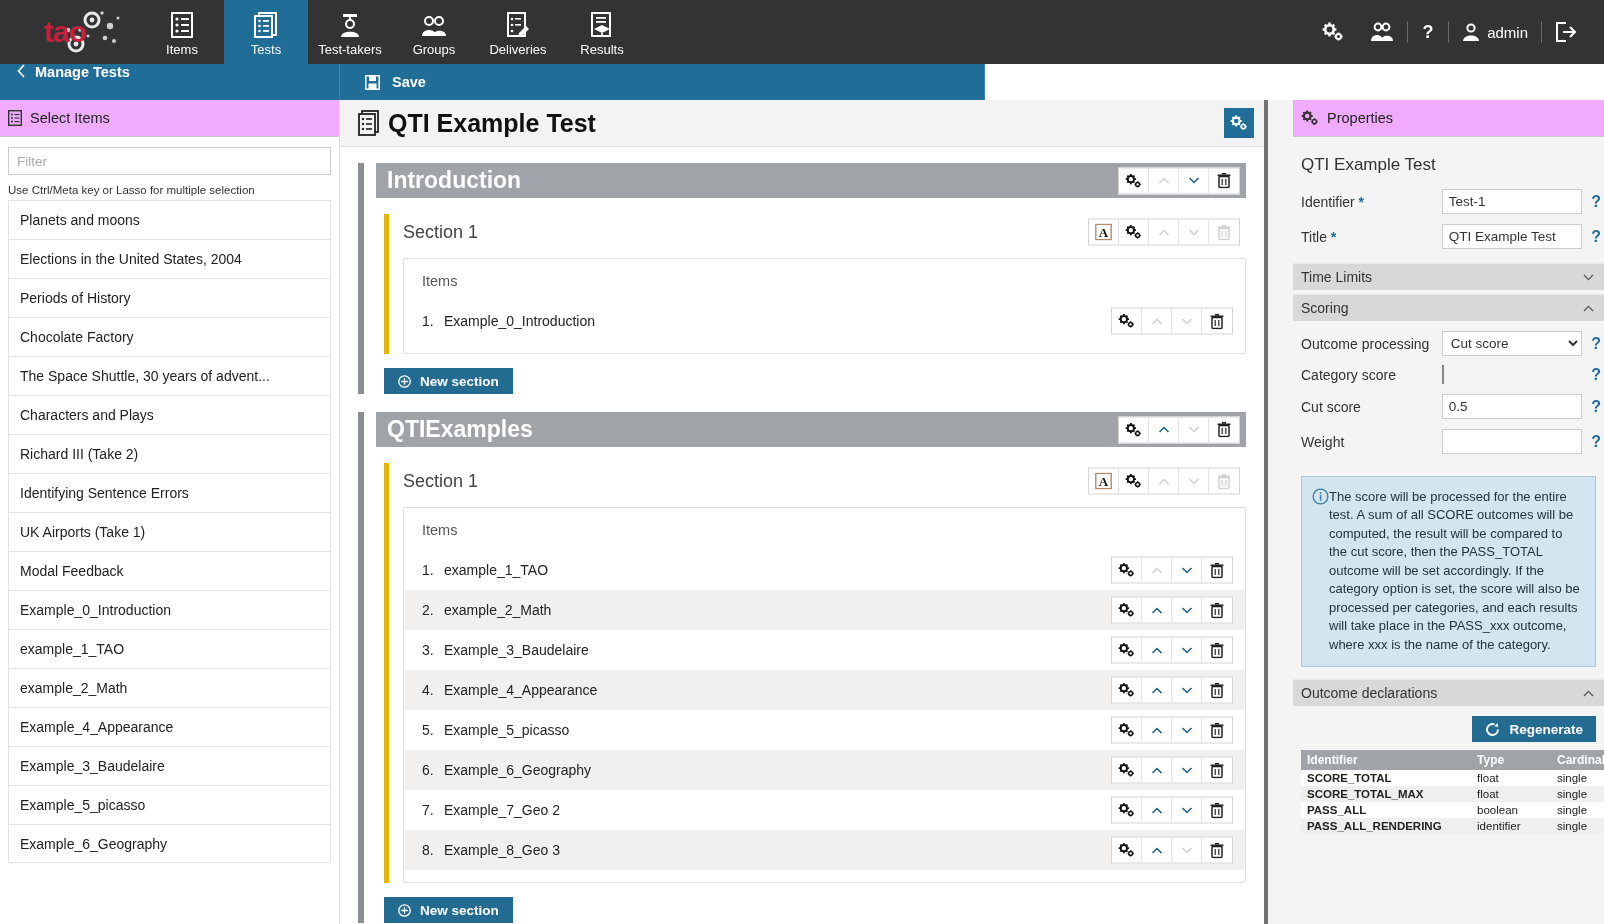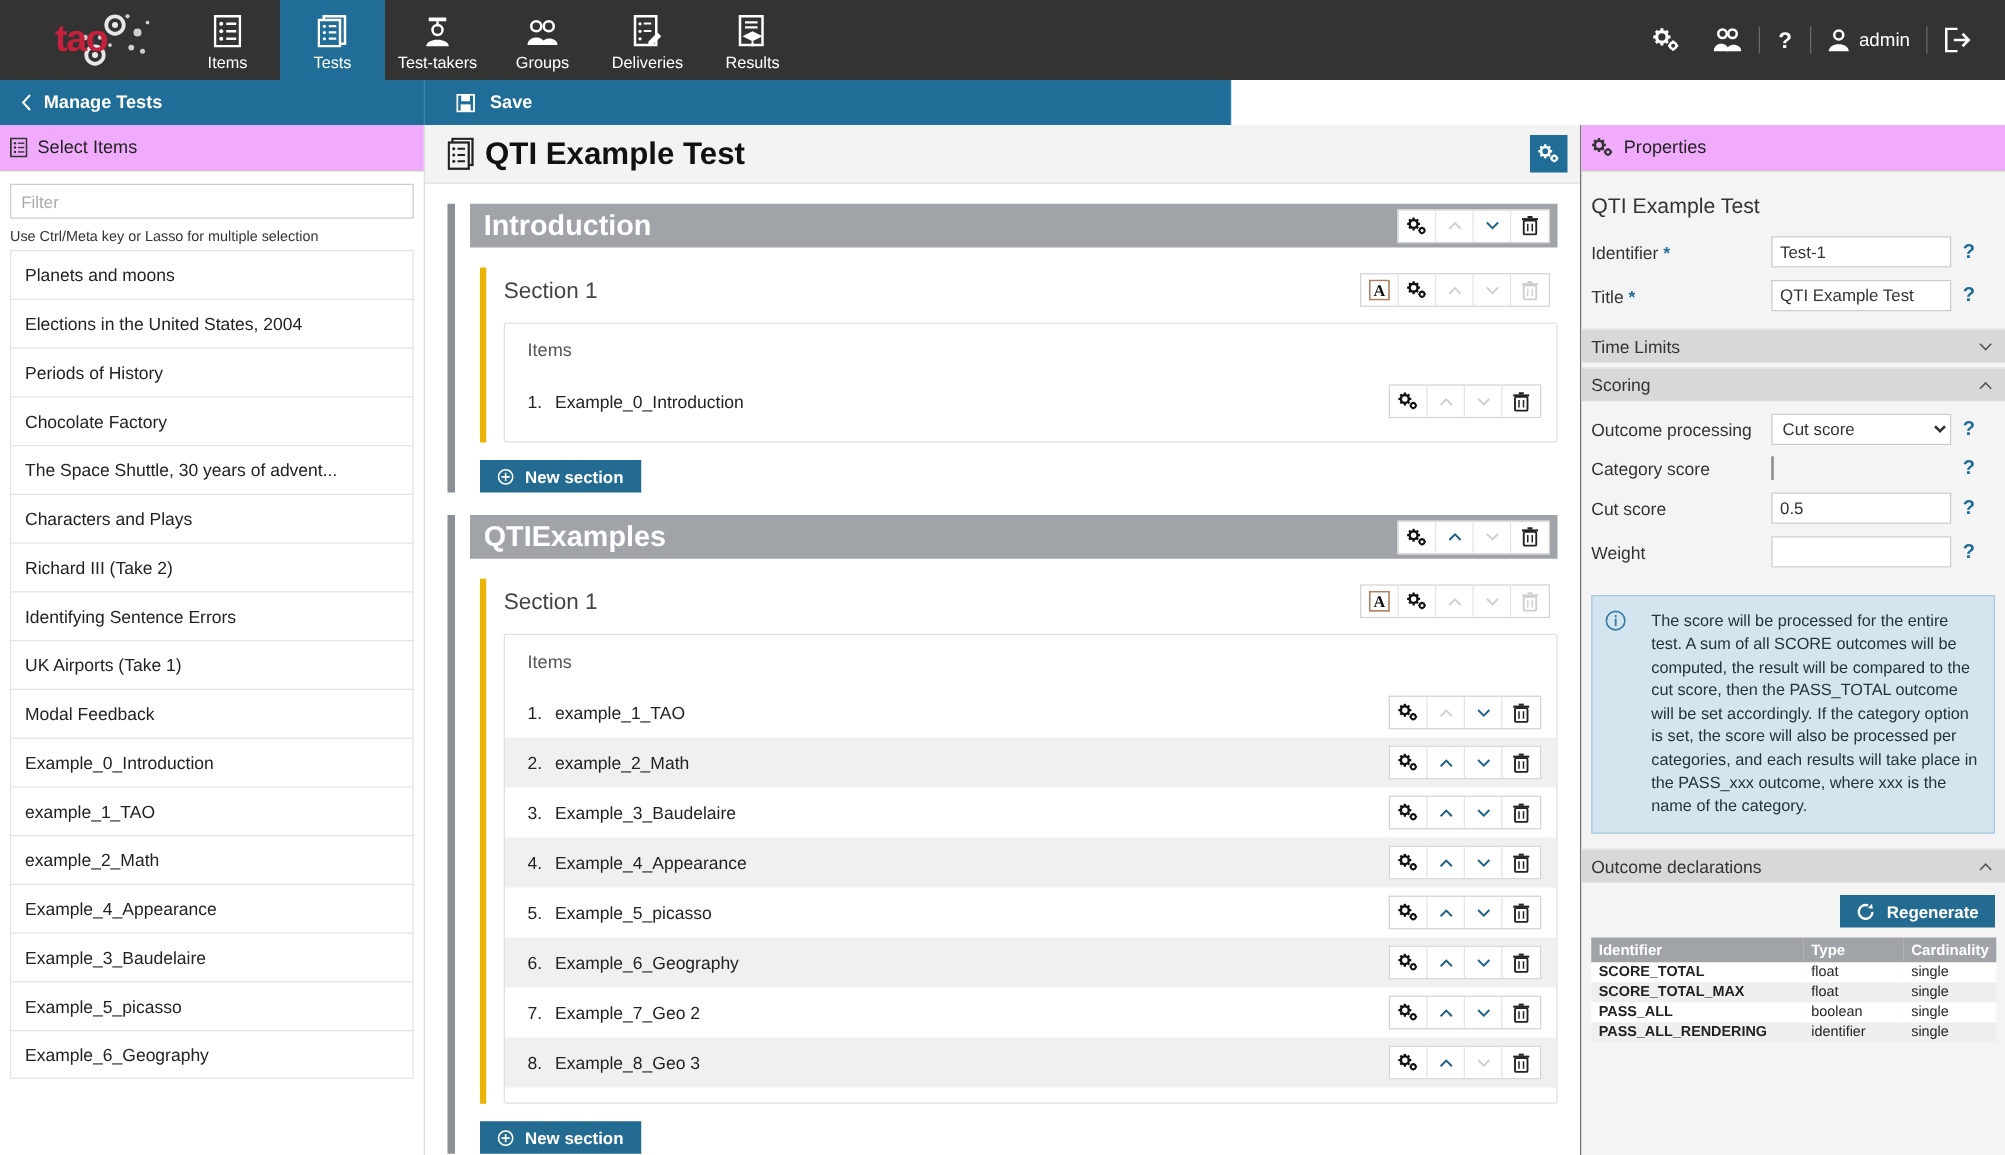--- a/index.html
+++ b/index.html
@@ -36,21 +36,21 @@
     position: absolute; right: 14px; top: 0; height: 64px;
     display: flex; align-items: center; gap: 0px; color: #fff;
   }
   .nav-right .ri { padding: 0 13px; display: flex; align-items: center; cursor: pointer; }
   .nav-sep { width: 1px; height: 22px; background: #6a6a6a; }
   .admin-lbl { font-size: 15px; margin-left: 7px; }
 
   
   .secondbar { height: 36px; display: flex; background: #206E98; }
   .manage-tests {
-    width: 340px; color: #fff; display: flex; align-items: center;
+    width: 340px; color: #fff; display: flex; align-items: flex-start;
     gap: 10px; padding-left: 17px; font-size: 14.5px; font-weight: bold;
     border-right: 1px solid #3a87ad; cursor: pointer;
   }
   .savebar {
     flex: 1; display: flex; align-items: center; color: #fff;
     padding-left: 25px; gap: 12px; max-width: 886px;
     border-right: 1px solid #3a87ad;
   }
   .savebar .sv-lbl { font-size: 14.5px; font-weight: bold; cursor: pointer; }
   .secondbar .pad-right { flex: 1; background: #fff; }
@@ -142,22 +142,22 @@
   }
   .btn-new {
     display: inline-flex; align-items: center; gap: 9px;
     background: #246B92; color: #fff; border: none; height: 26px;
     padding: 0 14px; font-size: 13.5px; font-family: inherit; font-weight: bold;
     cursor: pointer; margin-top: 14px; margin-left: 8px;
   }
 
   
   .right {
-    width: 340px; border-left: 1px solid #737373; background: #f4f4f4;
-    display: flex; flex-direction: column; overflow: hidden;
+    width: 340px; border-left: 4px solid #737373; background: #f4f4f4;
+    display: flex; flex-direction: column; overflow: hidden; padding-left: 25px;
   }
   .rp-body { padding: 0; }
   .rp-sectitle {
     font-size: 17px; color: #333; padding: 18px 0 14px 8px;
   }
   .field-row {
     display: flex; align-items: center; padding: 0 0 10px 8px; gap: 6px;
   }
   .field-lbl { font-size: 14px; color: #333; width: 138px; }
   .req { color: #206E98; font-weight: bold; }
@@ -170,21 +170,21 @@
   .qmark { color: #206E98; font-weight: bold; font-size: 16px; cursor: pointer; width: 16px; text-align: center; }
   .acc-head {
     height: 27px; background: #d8d8d8; display: flex; align-items: center;
     padding: 0 10px 0 8px; justify-content: space-between; cursor: pointer;
     border-top: 1px solid #e8e8e8; margin-top: 4px;
   }
   .acc-title { font-size: 14px; color: #333; }
   .chk { width: 15px; height: 15px; border: 1px solid #888; background: #fff; }
   .infobox {
     margin: 12px 8px 0 8px; background: #d3e5ef; border: 1px solid #a7c8dc;
-    padding: 11px 12px 12px 10px; display: flex; gap: 20px;
+    padding: 11px 12px 12px 10px; display: flex; gap: 0;
   }
   .infobox .itxt { font-size: 13px; line-height: 1.42; color: #24333c; }
   .regen-wrap { display: flex; justify-content: flex-end; padding: 10px 8px 8px 8px; }
   .btn-regen {
     display: inline-flex; align-items: center; gap: 9px;
     background: #246B92; color: #fff; border: none; height: 26px;
     padding: 0 13px; font-size: 13.5px; font-family: inherit; font-weight: bold; cursor: pointer;
   }
   table.odecl { width: 324px; margin-left: 8px; border-collapse: collapse; }
   table.odecl th {

